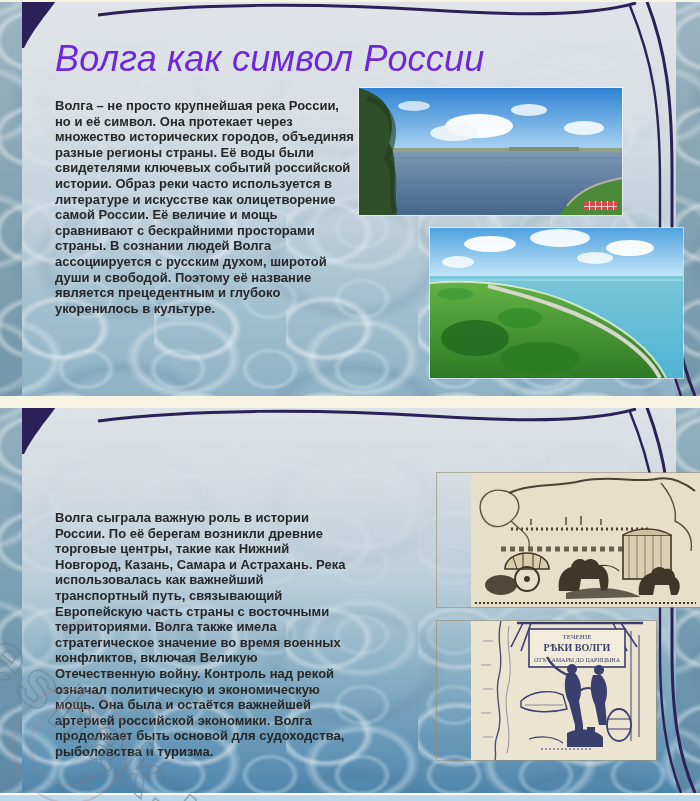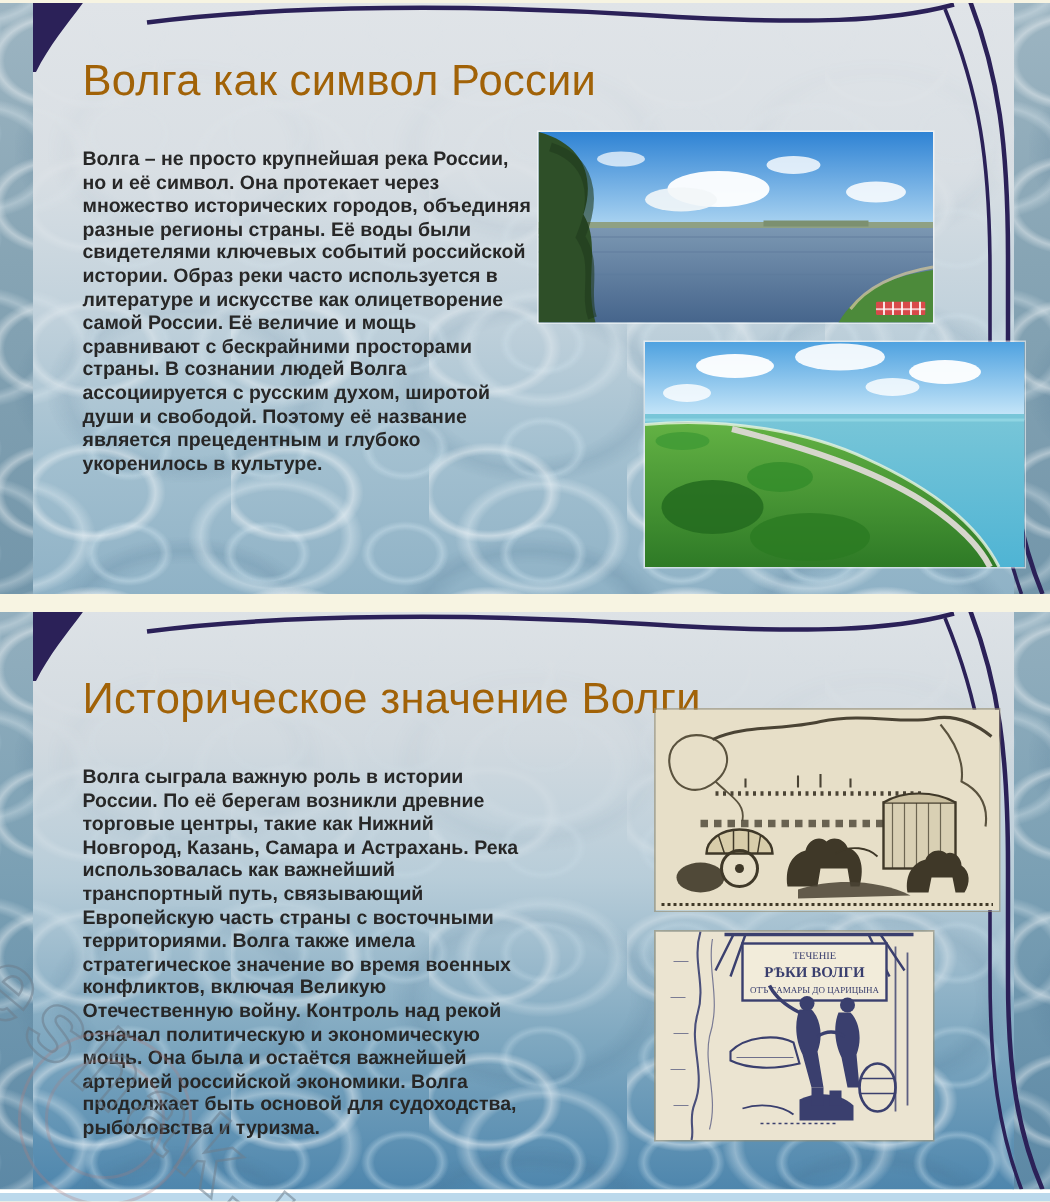--- a/index.html
+++ b/index.html
@@ -34,37 +34,37 @@
     -webkit-mask-image:linear-gradient(180deg, rgba(0,0,0,0) 0%, rgba(0,0,0,.18) 30%, rgba(0,0,0,.6) 60%, #000 100%);
             mask-image:linear-gradient(180deg, rgba(0,0,0,0) 0%, rgba(0,0,0,.18) 30%, rgba(0,0,0,.6) 60%, #000 100%);
   }
   .strip .caustic{-webkit-mask-image:none;mask-image:none;opacity:.8;}
 
   
   svg.decor{position:absolute;left:0;top:0;pointer-events:none;}
 
   .slide-title{
     position:absolute;left:55px;margin:0;font-weight:400;
-    font-size:29px;letter-spacing:.2px;color:#a16207;
+    font-size:36px;letter-spacing:.2px;color:#6d28d9;font-style:italic;
   }
   #slide1 .slide-title{top:36px;}
   #slide2 .slide-title{top:42px;}
 
   .slide-body{
     position:absolute;left:55px;width:300px;margin:0;
     font-size:13px;line-height:15.6px;color:#272727;font-weight:bold;
   }
   #slide1 .slide-body{top:96px;}
   #slide2 .slide-body{top:102px;}
 
   .photo{position:absolute;box-shadow:0 0 0 1px rgba(255,255,255,.55);}
   .photo svg{display:block;}
   #river-photo{left:359px;top:86px;width:263px;height:127px;}
   #shore-photo{left:430px;top:226px;width:253px;height:150px;}
-  .etch{position:absolute;box-shadow:0 0 0 1px rgba(150,140,110,.6);}
+  .etch{position:absolute;box-shadow:0 0 0 1px rgba(150,140,110,.6);padding-left:34px;}
   #engraving-photo{left:437px;top:65px;width:229px;height:134px;}
   #map-photo{left:437px;top:213px;width:185px;height:139px;}
 
   .photo-badge{
     position:absolute;right:5px;bottom:5px;width:33px;height:9px;
     background:#d84a4a;border-radius:1px;
     background-image:linear-gradient(90deg, transparent 3px, rgba(255,255,255,.85) 3px, rgba(255,255,255,.85) 4px, transparent 4px),
       linear-gradient(0deg, transparent 3px, rgba(255,255,255,.7) 3px, rgba(255,255,255,.7) 4.5px, transparent 4.5px);
     background-size:6px 100%, 26px 100%;
     background-position:2px 0, 4px 0;
@@ -190,21 +190,20 @@
     <div class="caustic"></div>
   </div>
 
   <svg class="decor" width="700" height="385" viewBox="0 0 700 385">
     <path d="M22,-1 L56,-1 C45,14 33,28 24,46 L22,46 Z" fill="#2b2158"></path>
     <path d="M98,13 C190,1 320,1 430,8 C540,15 596,12 636,1" fill="none" stroke="#2b2158" stroke-width="3"></path>
     <path d="M646,-3 C666,48 672,95 672,170 L672,245 C672,308 679,348 695,385" fill="none" stroke="#2b2158" stroke-width="3"></path>
     <path d="M630,4 C653,60 660,105 660,180 L660,242 C660,305 666,346 681,385" fill="none" stroke="#2b2158" stroke-width="2.4"></path>
   </svg>
 
-  <h1 class="slide-title">Историческое значение Волги</h1>
   <p class="slide-body">Волга сыграла важную роль в истории России. По её берегам возникли древние торговые центры, такие как Нижний Новгород, Казань, Самара и Астрахань. Река использовалась как важнейший транспортный путь, связывающий Европейскую часть страны с восточными территориями. Волга также имела стратегическое значение во время военных конфликтов, включая Великую Отечественную войну. Контроль над рекой означал политическую и экономическую мощь. Она была и остаётся важнейшей артерией российской экономики. Волга продолжает быть основой для судоходства, рыболовства и туризма.</p>
 
   <div class="etch" id="engraving-photo">
     <svg width="229" height="134" viewBox="0 0 229 134">
       <rect x="0" y="0" width="229" height="134" fill="#e7dfc8"></rect>
       <path d="M10,40 C6,25 18,14 34,18 C50,22 52,38 40,48 C28,58 14,54 10,40 Z" fill="none" stroke="#5a523e" stroke-width="1.4"></path>
       <path d="M38,20 C60,10 85,14 110,8 C140,2 165,10 185,6 C200,3 214,10 224,18" fill="none" stroke="#4a4334" stroke-width="2"></path>
       <path d="M190,10 C200,22 206,34 204,48 C216,54 222,64 220,78" fill="none" stroke="#5a523e" stroke-width="1.4"></path>
       <path d="M40,48 C50,58 60,62 58,74" fill="none" stroke="#5a523e" stroke-width="1.2"></path>
       <path d="M40,56 H180" stroke="#4a4334" stroke-width="3" stroke-dasharray="2 3"></path>

